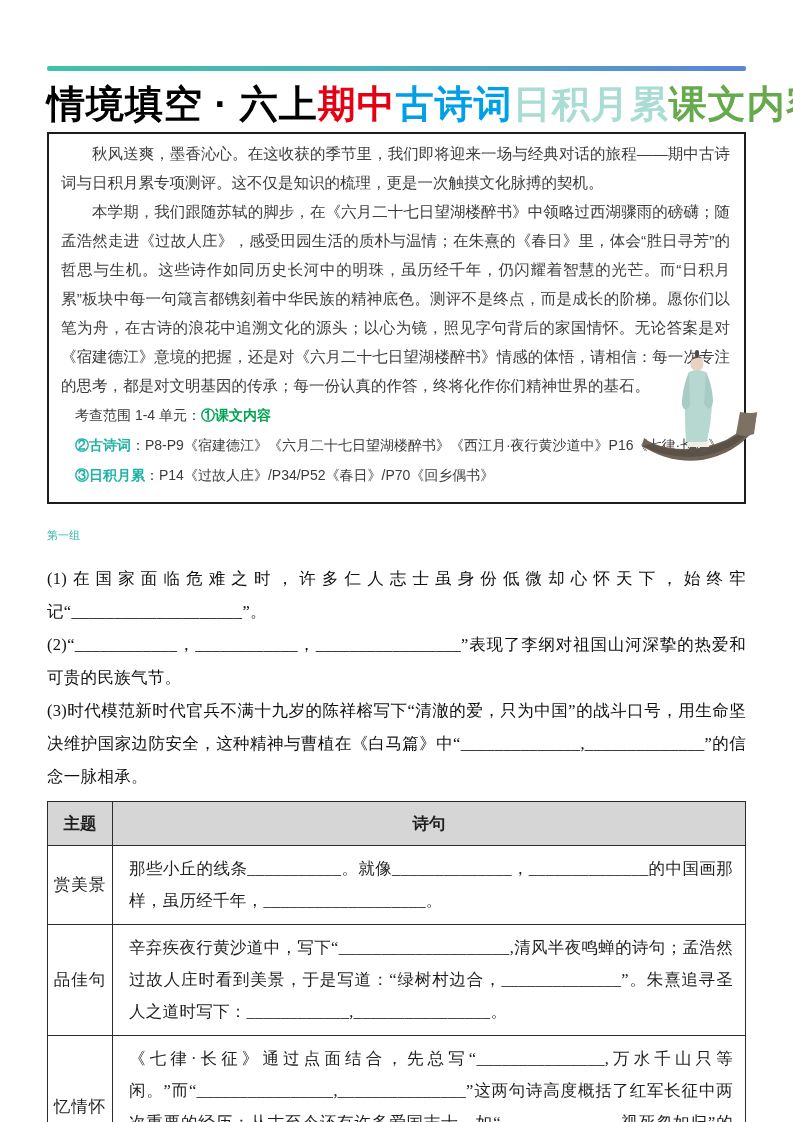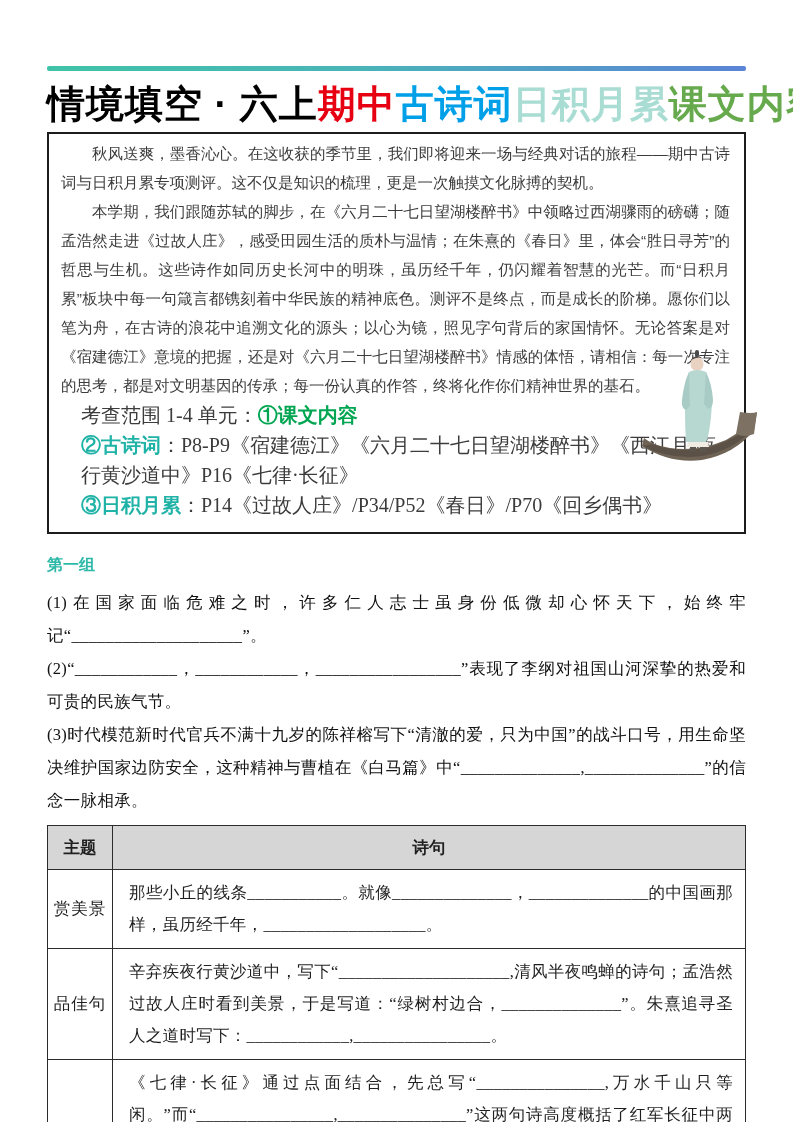--- a/index.html
+++ b/index.html
@@ -44,54 +44,54 @@
   }
   .intro-box p {
     font-family:"Liberation Sans","DejaVu Sans",sans-serif;
     font-size:15.5px;
     color:#3c3c3c;
     line-height:29px;
     text-indent:2em;
     text-align:justify;
   }
   .scope {
-    font-family:Liberation Serif, serif;
-    font-size:20px;
+    font-family:Liberation Sans, sans-serif;
+    font-size:14px;
     color:#3c3c3c;
     line-height:30px;
     padding-left:1em;
   }
   .scope .green { color:#00a551; font-weight:bold; }
   .scope .teal  { color:#1fb2a6; font-weight:bold;margin-top:16px; }
 
   .illustration {
     position:absolute;
     right:-14px;
     top:208px;
     width:118px;
     height:140px;
     pointer-events:none;
   }
 
   .group-heading {
     color:#2db8a8;
-    font-weight:bold;
-    font-size:16px;
+    font-weight:normal;
+    font-size:11px;
     margin-top:16px;
     line-height:26px;
   }
   .g1 { margin-top:18px; }
   .question {
     font-size:16.5px;
     line-height:33px;
     color:#111;
     text-align:justify;
     letter-spacing:0.3px;
   }
-  .q-block { margin-top:8px; }
+  .q-block { margin-top:14px; }
 
   table.poem-table {
     margin-top:8px;
     width:699px;
     border-collapse:collapse;
     table-layout:fixed;
   }
   table.poem-table th, table.poem-table td {
     border:1.6px solid #2b2b2b;
     font-size:16.5px;

